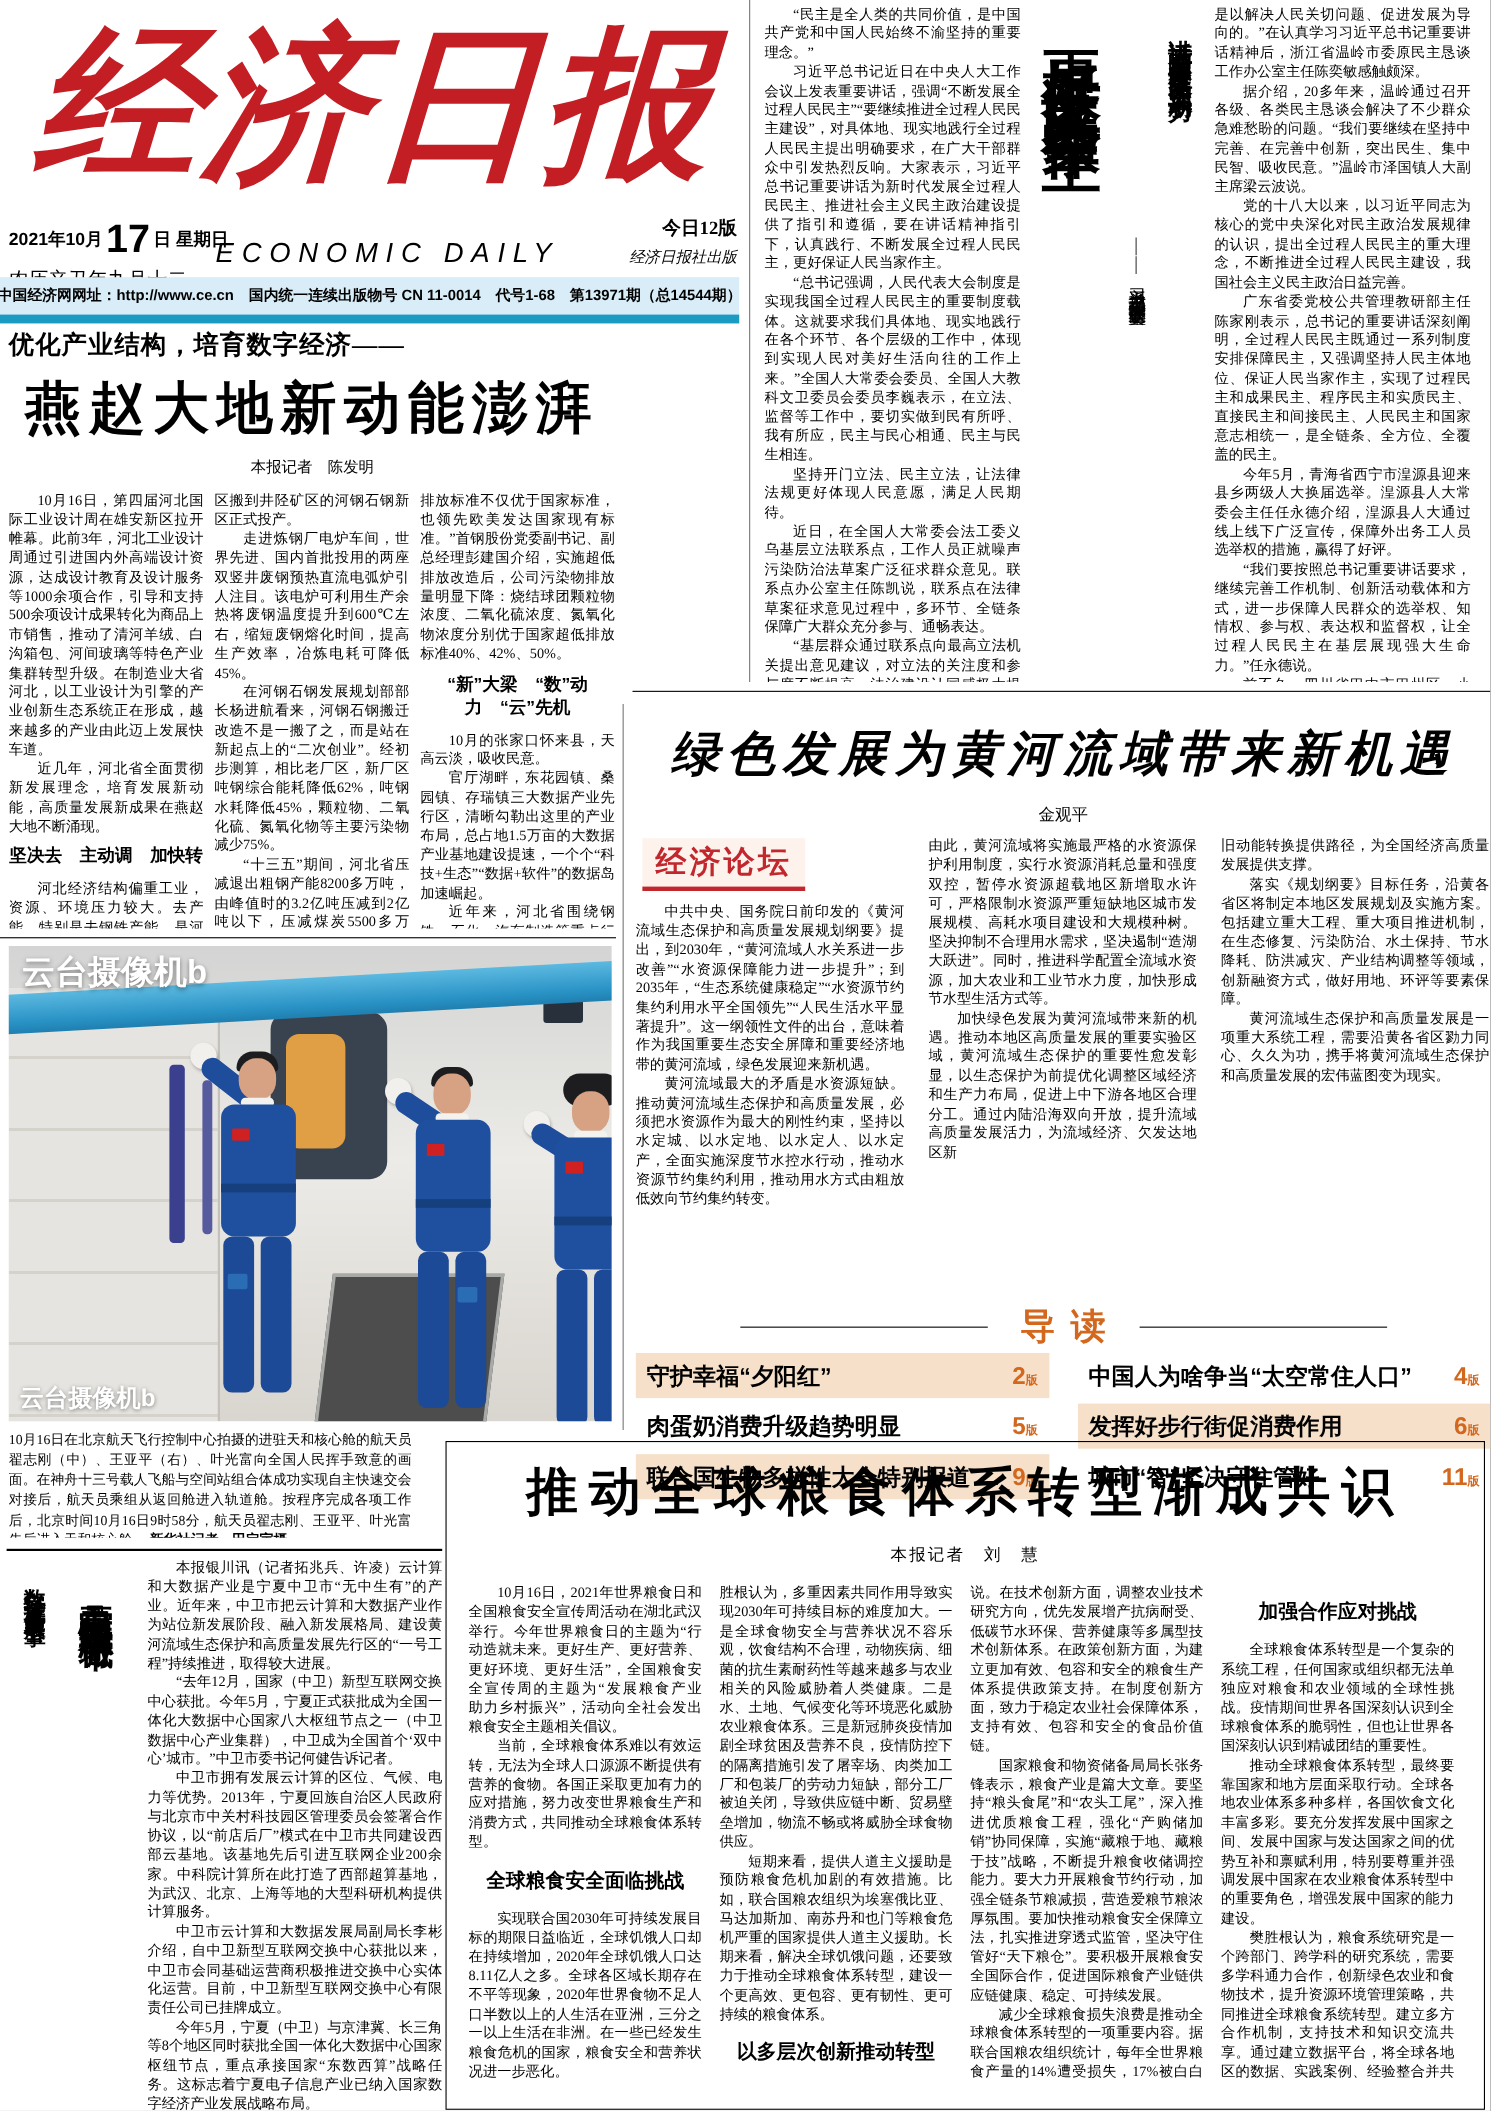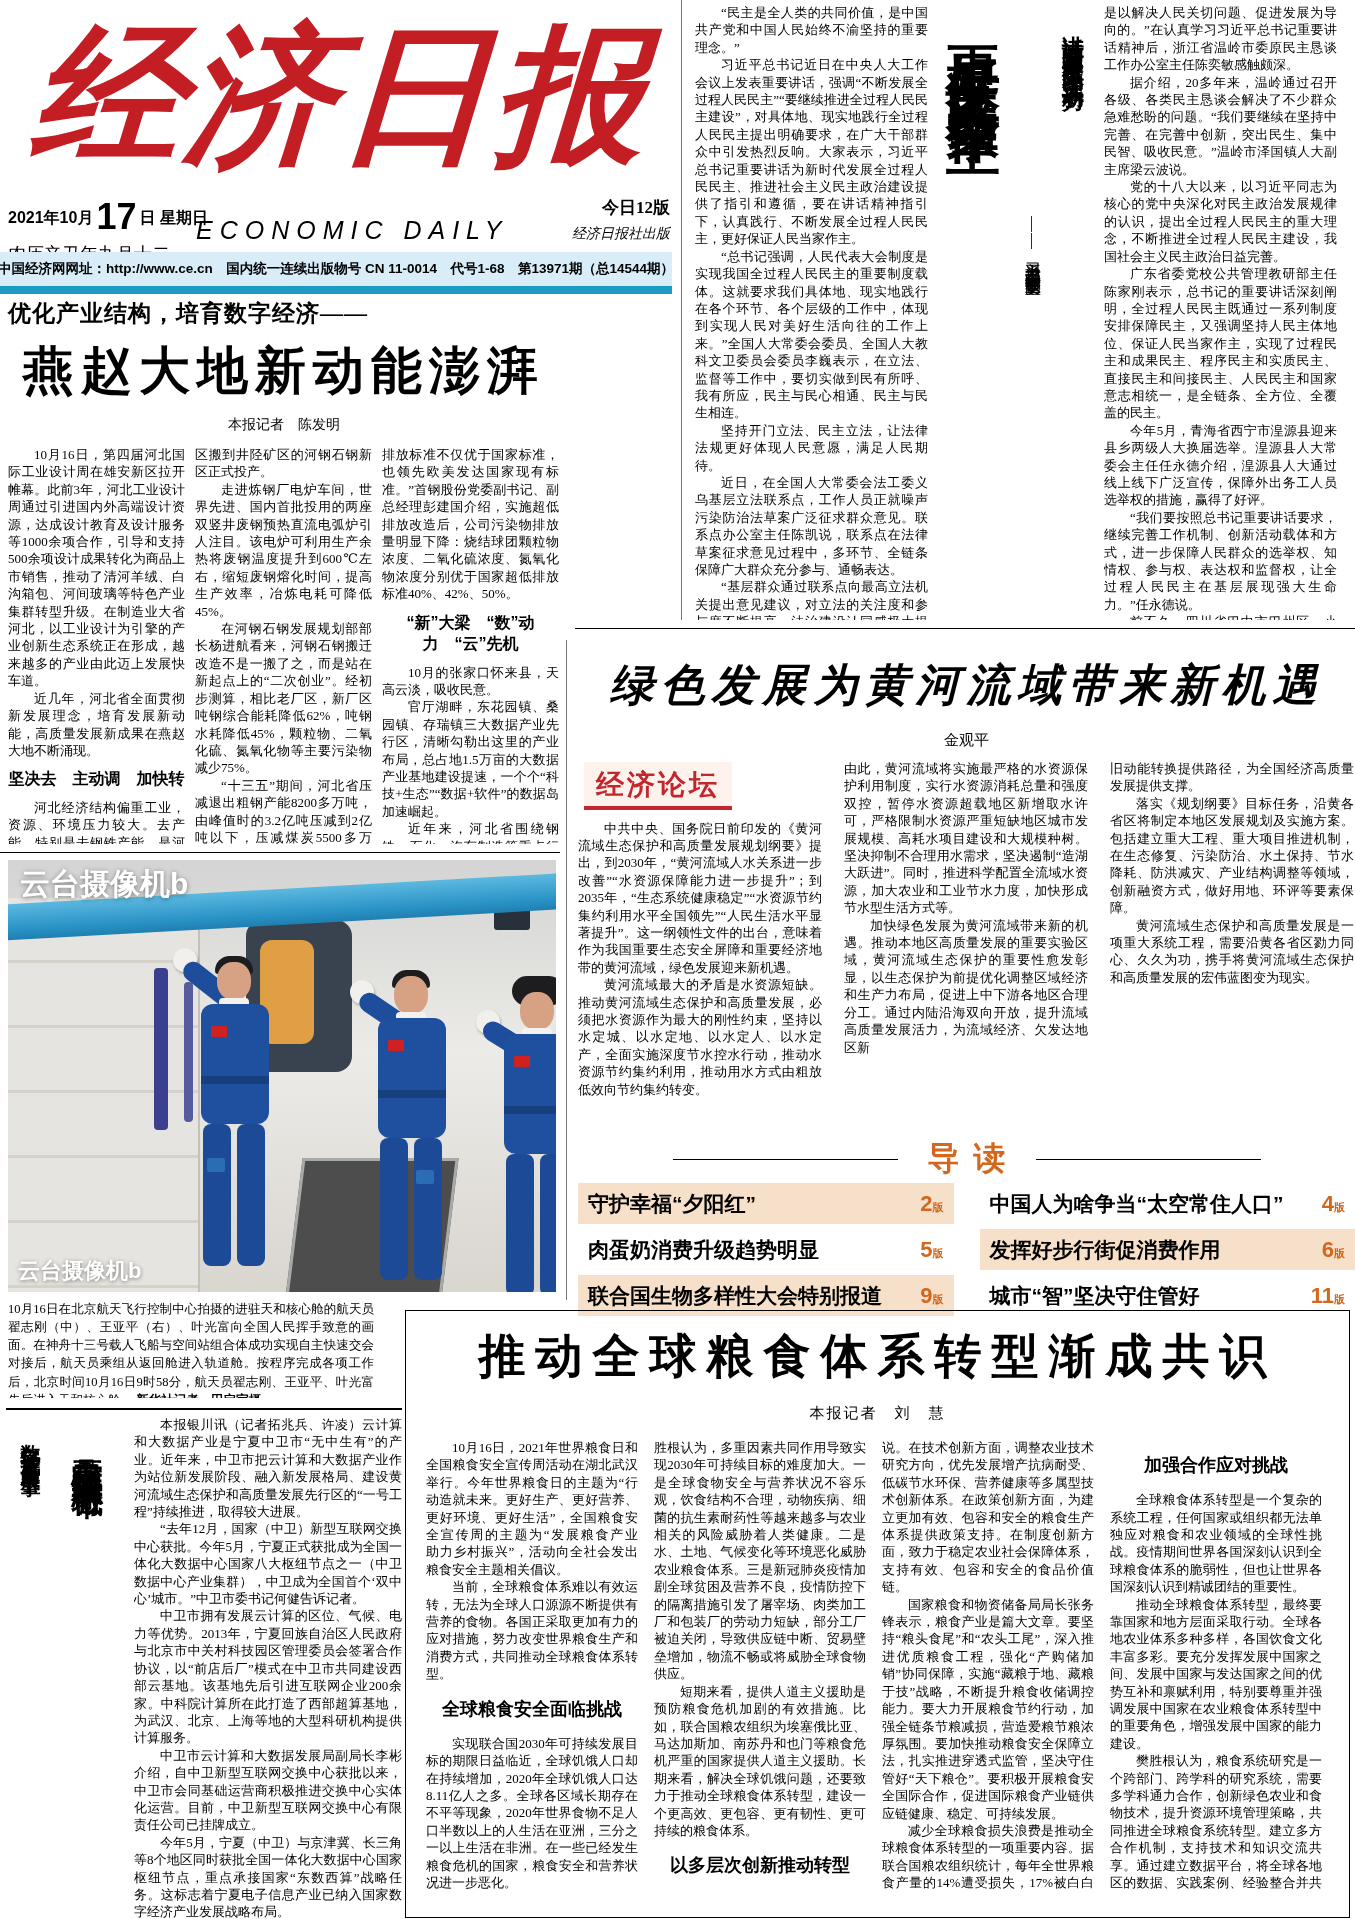--- a/index.html
+++ b/index.html
@@ -93,21 +93,21 @@
   .yellow{position:absolute;left:578px;top:640px;width:777px;height:490px;}
   .yellow-head{font-family:"Liberation Sans",sans-serif;font-weight:900;font-size:44px;
                letter-spacing:7px;text-align:center;white-space:nowrap;margin-top:12px;}
   .yellow-byline{margin-top:10px;font-size:15px;}
   .yellow-cols{display:flex;gap:22px;margin-top:10px;height:384px;}
   .yellow-cols .tcol{width:244px;}
   .forum-label{display:inline-block;margin:2px 0 10px 6px;padding:4px 12px 2px;
                font-weight:900;font-size:28px;letter-spacing:3px;color:#c2272d;background:#fdf3ec;
                border-bottom:4px solid #c2272d;font-family:"Liberation Serif",serif;}
   
-  .daodu{position:absolute;left:578px;top:1141px;width:777px;height:168px;}
+  .daodu{position:absolute;left:578px;top:1188px;width:777px;height:168px;}
   .dd-titlerow{display:flex;align-items:center;justify-content:center;gap:16px;height:36px;}
   .dd-line{width:225px;height:1px;background:#000;}
   .dd-title{color:#d2671d;font-family:"Liberation Sans",sans-serif;font-weight:900;
             font-size:32px;letter-spacing:14px;text-indent:14px;}
   .dd-grid{display:grid;grid-template-columns:1fr 1fr;gap:5px 26px;margin-top:6px;}
   .dd-item{height:41px;display:flex;align-items:center;justify-content:space-between;padding:0 10px;}
   .dd-item.pink{background:#f6e0c9;}
   .dd-label{font-family:"Liberation Sans",sans-serif;font-weight:bold;font-size:21px;white-space:nowrap;}
   .dd-page{color:#d2671d;font-family:"Liberation Sans",sans-serif;font-weight:bold;font-size:22px;}
   .dd-unit{font-size:11px;color:#d2671d;}

